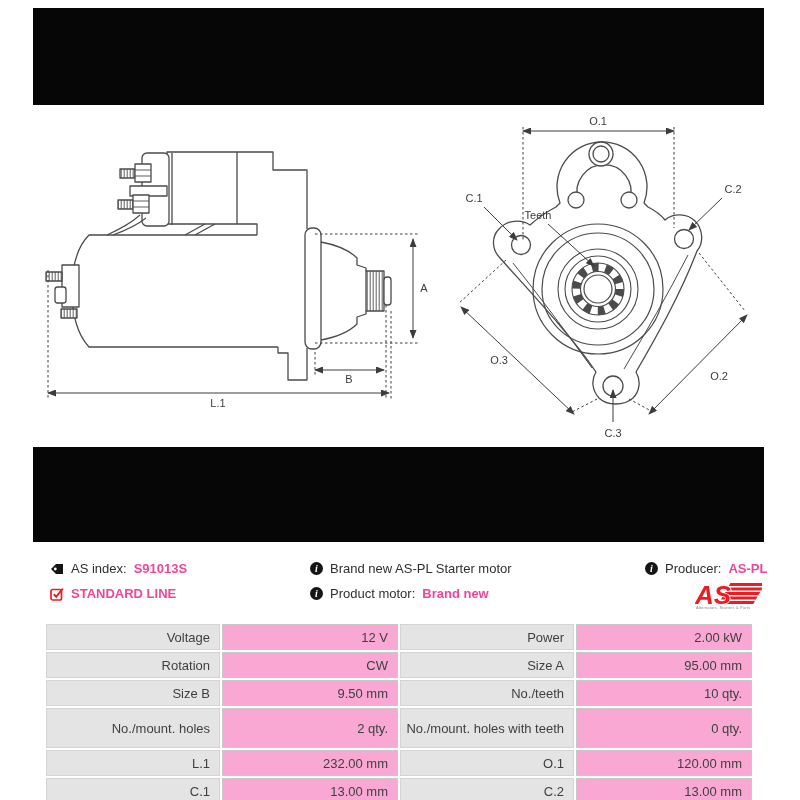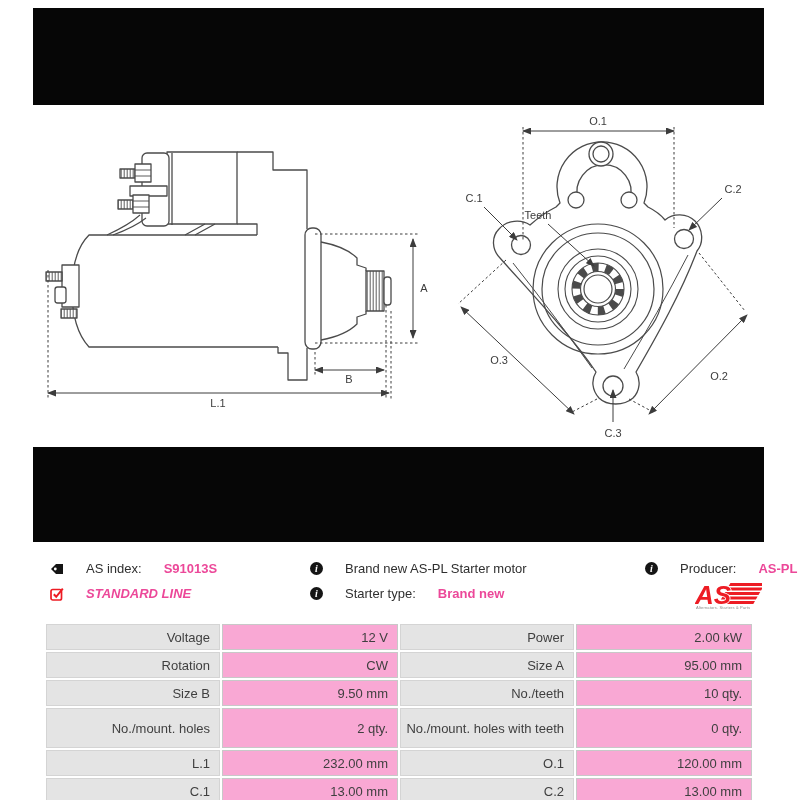--- a/index.html
+++ b/index.html
@@ -3,23 +3,23 @@
 <meta charset="utf-8">
 <style>
   html,body{margin:0;padding:0;background:#fff;}
   .page{position:relative;width:800px;height:800px;background:#fff;overflow:hidden;
         font-family:"Liberation Sans",sans-serif;color:#3f3f3f;}
   .blackbar{position:absolute;left:33px;width:731px;background:#060606;}
   .bar-top{top:8px;height:97px;}
   .bar-mid{top:447px;height:95px;}
   svg.drawings{position:absolute;left:0;top:0;pointer-events:none;}
   svg.drawings text{font-family:"Liberation Sans",sans-serif;font-size:11px;fill:#3c3c3c;}
-  .cell{position:absolute;display:flex;align-items:center;gap:22px;font-size:13px;color:#2f2f2f;white-space:nowrap;}
+  .cell{position:absolute;display:flex;align-items:center;gap:7px;font-size:13px;color:#2f2f2f;white-space:nowrap;}
   .cell b{color:#ec4899;}
-  .red{color:#ed1c24;font-style:italic;}
+  .red{color:#ed1c24;}
   .info-ic{display:inline-flex;width:13px;height:13px;border-radius:50%;background:#151515;color:#fff;
            align-items:center;justify-content:center;
            font-family:"Liberation Serif",serif;font-style:italic;font-weight:bold;font-size:10px;flex:0 0 13px;}
   .logo{position:absolute;left:695px;top:582px;}
   table.spec{position:absolute;left:44px;top:622px;width:710px;border-collapse:separate;border-spacing:2px;
              table-layout:fixed;font-size:13px;color:#3f3f3f;}
   table.spec td{vertical-align:middle;text-align:right;padding:0 9px 0 4px;line-height:15px;}
   td.lbl{background:#e4e4e4;border:1px solid #d4d4d4;}
   td.val{background:#f9a8d4;border:1px solid #c8c8c8;}
   tr.r td{height:24px;}
@@ -181,21 +181,21 @@
   <div class="cell" style="left:50px;top:586px;">
     <svg width="14" height="14" viewBox="0 0 14 14">
       <rect x="1" y="2.5" width="10.5" height="10.5" rx="1.8" fill="none" stroke="#ed1c24" stroke-width="1.7"></rect>
       <path d="M3.8,7.2 L6.2,9.8 L12.8,1.6" fill="none" stroke="#ed1c24" stroke-width="2"></path>
     </svg>
     <b class="red">STANDARD LINE</b>
   </div>
 
   <div class="cell" style="left:310px;top:586px;">
     <span class="info-ic">i</span>
-    <span>Starter type:</span>
+    <span>Product motor:</span>
     <b>Brand new</b>
   </div>
 
   <div class="logo">
     <svg width="67" height="27" viewBox="0 0 134 54">
       <g transform="translate(34,0) skewX(-30)" fill="#ed1c24">
         <rect x="38" y="2" width="70" height="6"></rect>
         <rect x="38" y="11" width="70" height="6"></rect>
         <rect x="38" y="20" width="70" height="6"></rect>
         <rect x="38" y="29" width="70" height="6"></rect>

